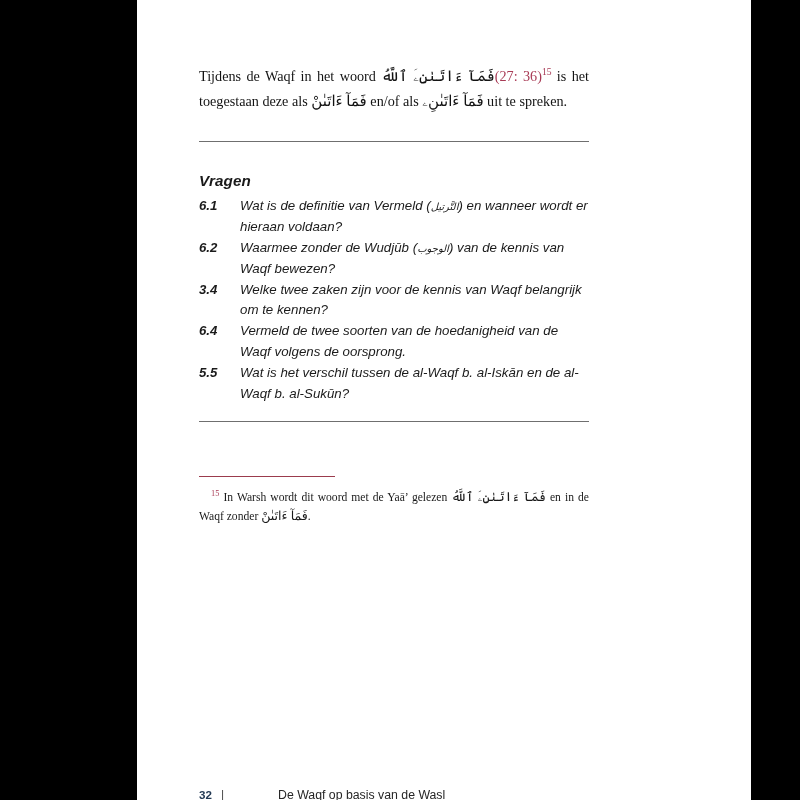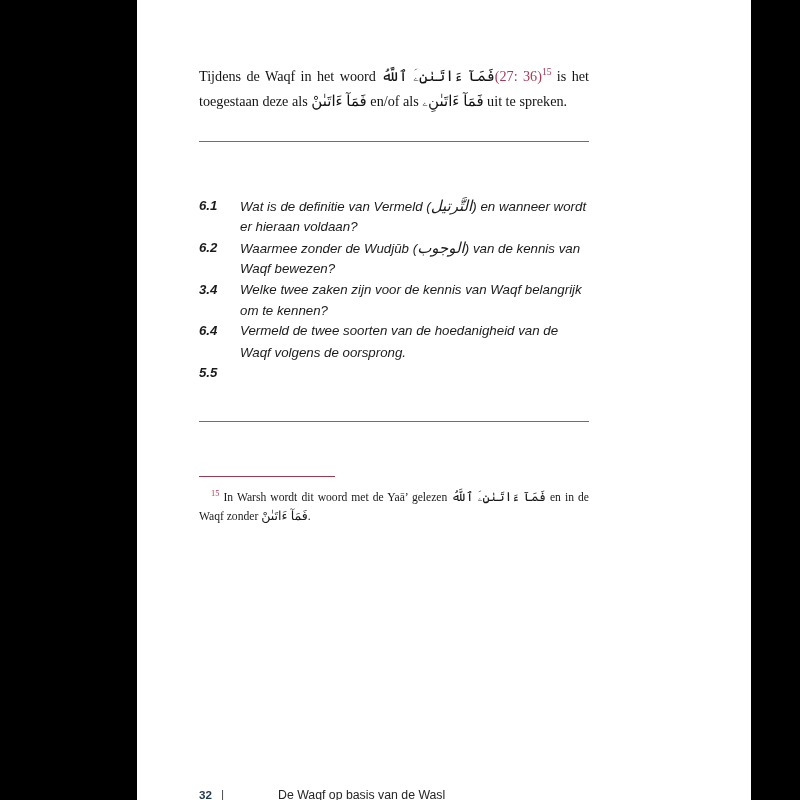--- a/index.html
+++ b/index.html
@@ -107,21 +107,21 @@
   .q-num {
     flex: 0 0 41px;
     font-weight: bold;
     font-size: 13.2px;
     padding-top: 0px;
   }
   .q-text {
     flex: 1 1 auto;
   }
   .q-text .ar {
-    font-size: 15px;
+    font-size: 10px;
     direction: rtl;
     unicode-bidi: isolate;
   }
 
   
   #footnote {
     top: 476px;
     font-family: "Liberation Serif", serif;
     font-size: 11.6px;
     line-height: 19px;
@@ -174,20 +174,21 @@
 <body>
 
 <div id="page-sheet">
 
   <p id="intro-para" class="content-col">
     <span>Tijdens de Waqf in het woord </span><span class="ar">فَمَآ ءَاتَىٰنِۦَ ٱللَّهُ</span><span class="ayah-ref">(27: 36)</span><sup class="fn-ref">15</sup><span> is het toege­staan deze als </span><span class="ar">فَمَآ ءَاتَىٰنْ</span><span> en/of als </span><span class="ar">فَمَآ ءَاتَىٰنِۦ</span><span> uit te spreken.</span>
   </p>
 
   <hr id="rule-top" class="hrule">
 
+  <h2 id="vragen-heading" class="content-col">Vragen</h2>
 
   <div id="question-list" class="content-col">
 
     <div class="q-row">
       <div class="q-num">6.1</div>
       <div class="q-text"><span>Wat is de definitie van Vermeld (</span><span class="ar">التَّرتيل</span><span>) en wanneer wordt er hieraan voldaan?</span></div>
     </div>
 
     <div class="q-row">
       <div class="q-num">6.2</div>
@@ -199,20 +200,21 @@
       <div class="q-text"><span>Welke twee zaken zijn voor de kennis van Waqf belangrijk om te kennen?</span><span class="ar"></span><span></span></div>
     </div>
 
     <div class="q-row">
       <div class="q-num">6.4</div>
       <div class="q-text"><span>Vermeld de twee soorten van de hoedanigheid van de Waqf volgens de oorsprong.</span><span class="ar"></span><span></span></div>
     </div>
 
     <div class="q-row">
       <div class="q-num">5.5</div>
+      <div class="q-text"><span>Wat is het verschil tussen de al-Waqf b. al-Iskān en de al-Waqf b. al-Sukūn?</span><span class="ar"></span><span></span></div>
     </div>
 
   </div>
 
   <hr id="rule-bot" class="hrule">
 
   <hr id="footnote-rule">
 
   <p id="footnote" class="content-col">
     <sup class="fn-num">15</sup><span> In Warsh wordt dit woord met de Yaā’ gelezen </span><span class="ar">فَمَآ ءَاتَىٰنِۦَ ٱللَّهُ</span><span> en in de Waqf zonder </span><span class="ar">فَمَآ ءَاتَىٰنْ</span><span>.</span>

